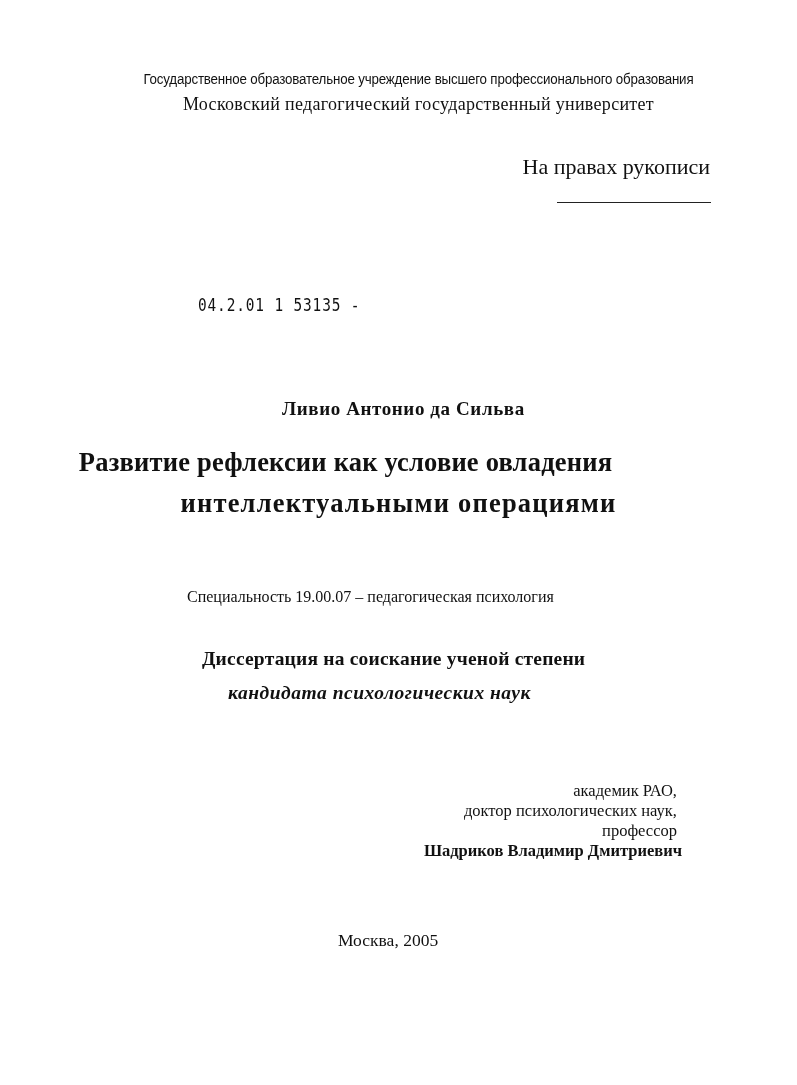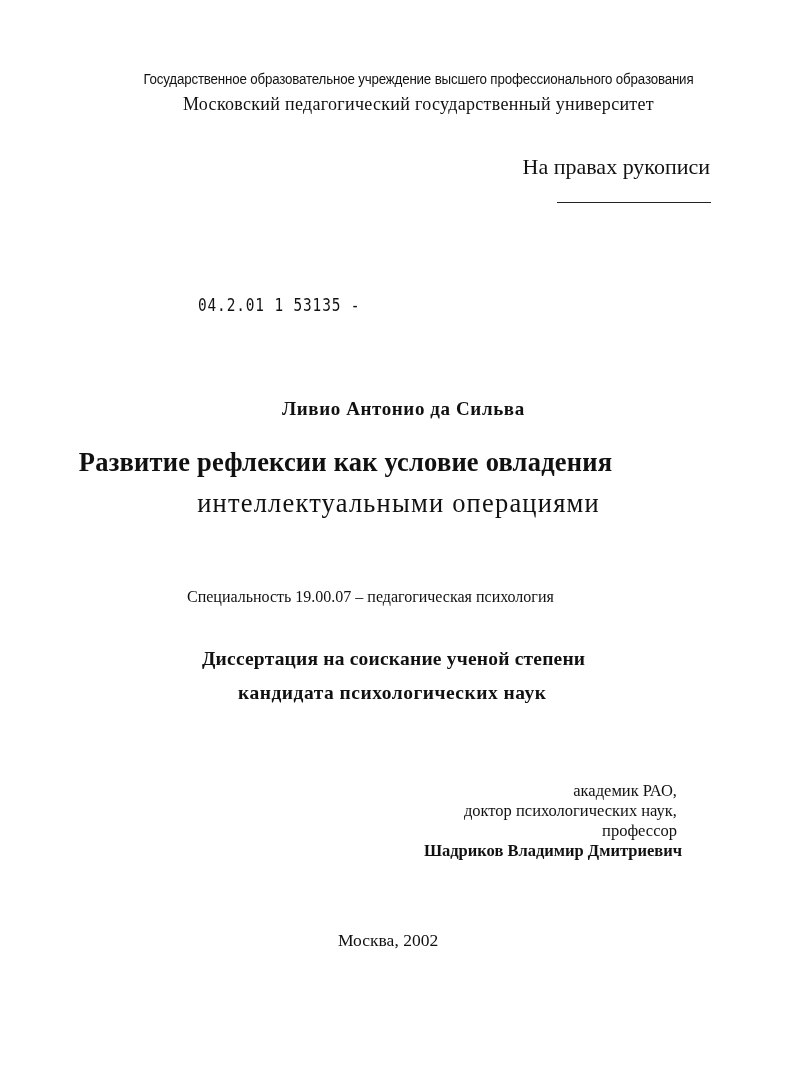--- a/index.html
+++ b/index.html
@@ -7,24 +7,24 @@
          font-family: "Liberation Serif", "DejaVu Serif", serif; color: #111; }
   .abs { position: absolute; white-space: nowrap; }
   .institution { left: 0; width: 837px; text-align: center; top: 70px; font-size: 15.5px;
                  font-family: "Liberation Sans", sans-serif; transform: scaleX(0.86); transform-origin: 418px 0; letter-spacing: -0.2px; }
   .university { left: 0; width: 837px; text-align: center; top: 94px; font-size: 18px; letter-spacing: 0.3px; }
   .manuscript { right: 87px; top: 154px; font-size: 22px; }
   .sig-line { left: 557px; top: 202px; width: 154px; height: 0; border-top: 1.3px solid #222; }
   .stamp { left: 198px; top: 295px; font-family: "DejaVu Sans Mono", monospace; font-size: 17px; letter-spacing: 1px; transform: scaleX(0.85); transform-origin: 0 0; }
   .author { left: 255px; top: 398px; font-size: 19px; font-weight: bold; letter-spacing: 0.6px; margin-left: 27px; }
   .title1 { left: 0; width: 691px; text-align: center; top: 447px; font-size: 26.5px; font-weight: bold; letter-spacing: 0.2px; }
-  .title2 { left: 0; width: 797px; text-align: center; top: 488px; font-size: 26.5px; font-weight: normal; letter-spacing: 1.2px; }
+  .title2 { left: 0; width: 797px; text-align: center; top: 488px; font-size: 26.5px; font-weight: bold; letter-spacing: 1.2px; }
   .specialty { left: 187px; top: 588px; font-size: 16px; }
   .diss1 { left: 202px; top: 648px; font-size: 19.5px; font-weight: bold; letter-spacing: 0.2px; }
-  .diss2 { left: 238px; top: 682px; font-size: 19.5px; font-weight: bold; letter-spacing: 0.5px; }
+  .diss2 { left: 228px; top: 682px; font-size: 19.5px; font-weight: bold; letter-spacing: 0.5px; font-style: italic; }
   .supervisor { right: 120px; top: 781px; text-align: right; font-size: 16.5px; line-height: 20px; }
   .supervisor .lbl { font-weight: bold; }
   .supervisor .last { margin-right: -5px; font-weight: bold; }
   .city { left: 338px; top: 930px; font-size: 17.5px; }
 </style>
 </head>
 <body>
 
 <div class="abs institution">Государственное образовательное учреждение высшего профессионального образования</div>
 <div class="abs university">Московский педагогический государственный университет</div>
@@ -43,13 +43,13 @@
 <div class="abs diss1">Диссертация на соискание ученой степени</div>
 <div class="abs diss2">кандидата психологических наук</div>
 
 <div class="abs supervisor">
   <div>академик РАО,</div>
   <div>доктор психологических наук,</div>
   <div>профессор</div>
   <div class="last">Шадриков Владимир Дмитриевич</div>
 </div>
 
-<div class="abs city">Москва, 2002</div>
+<div class="abs city">Москва, 2005</div>
 
 </body></html>

